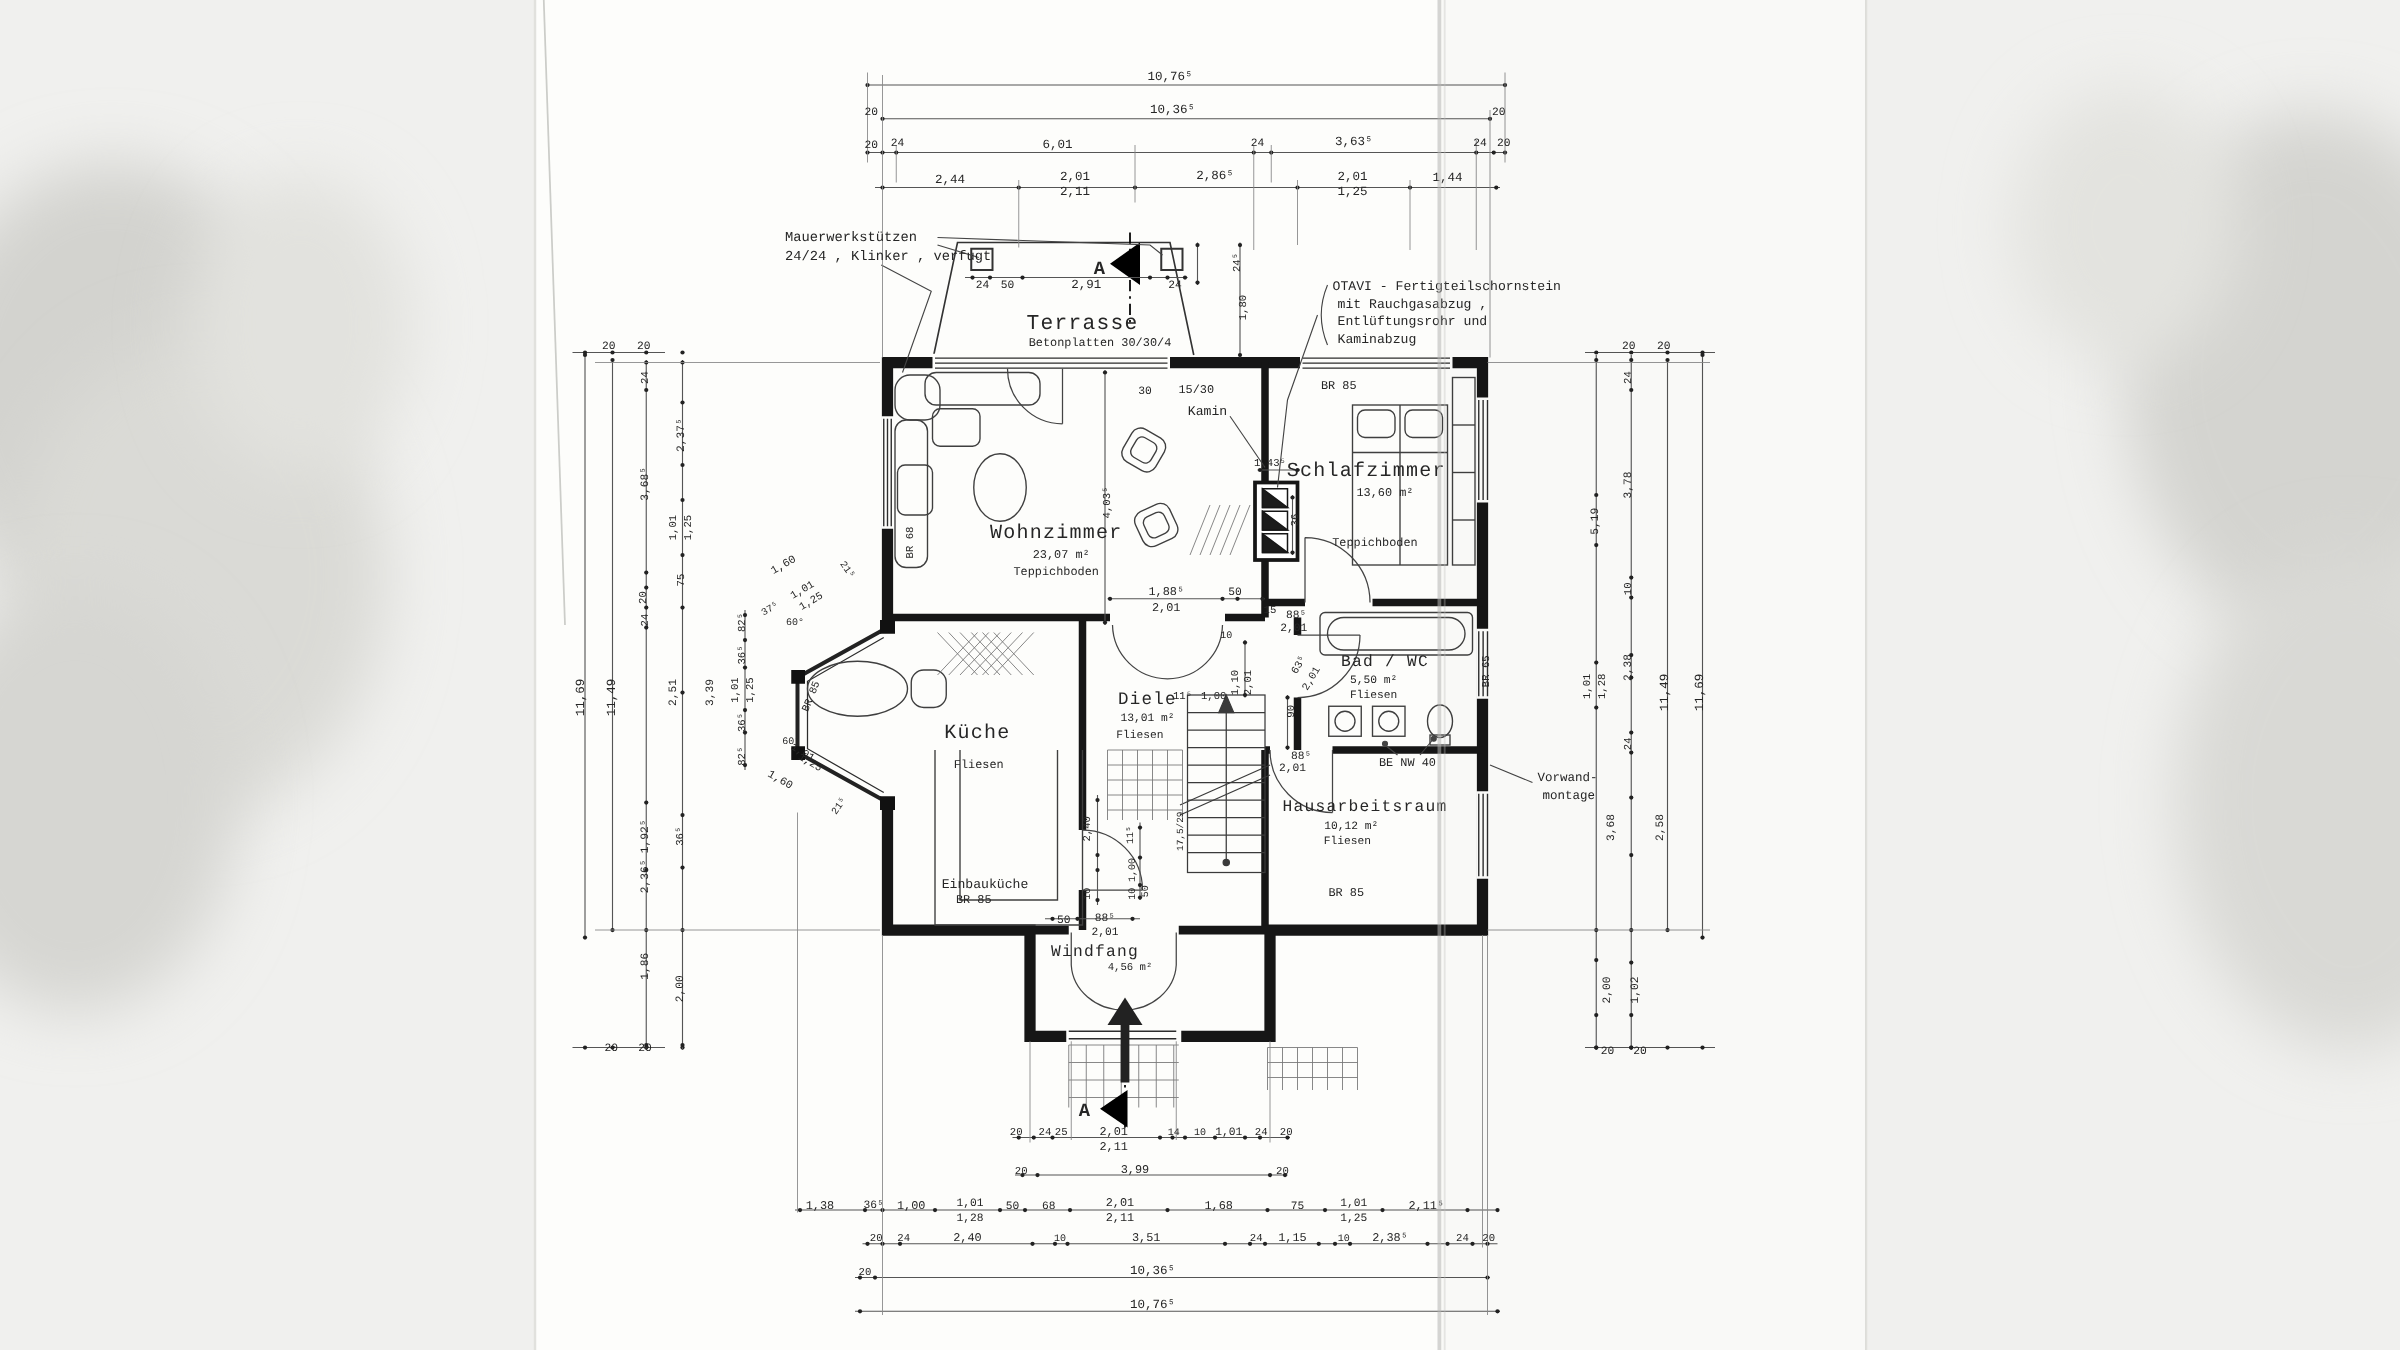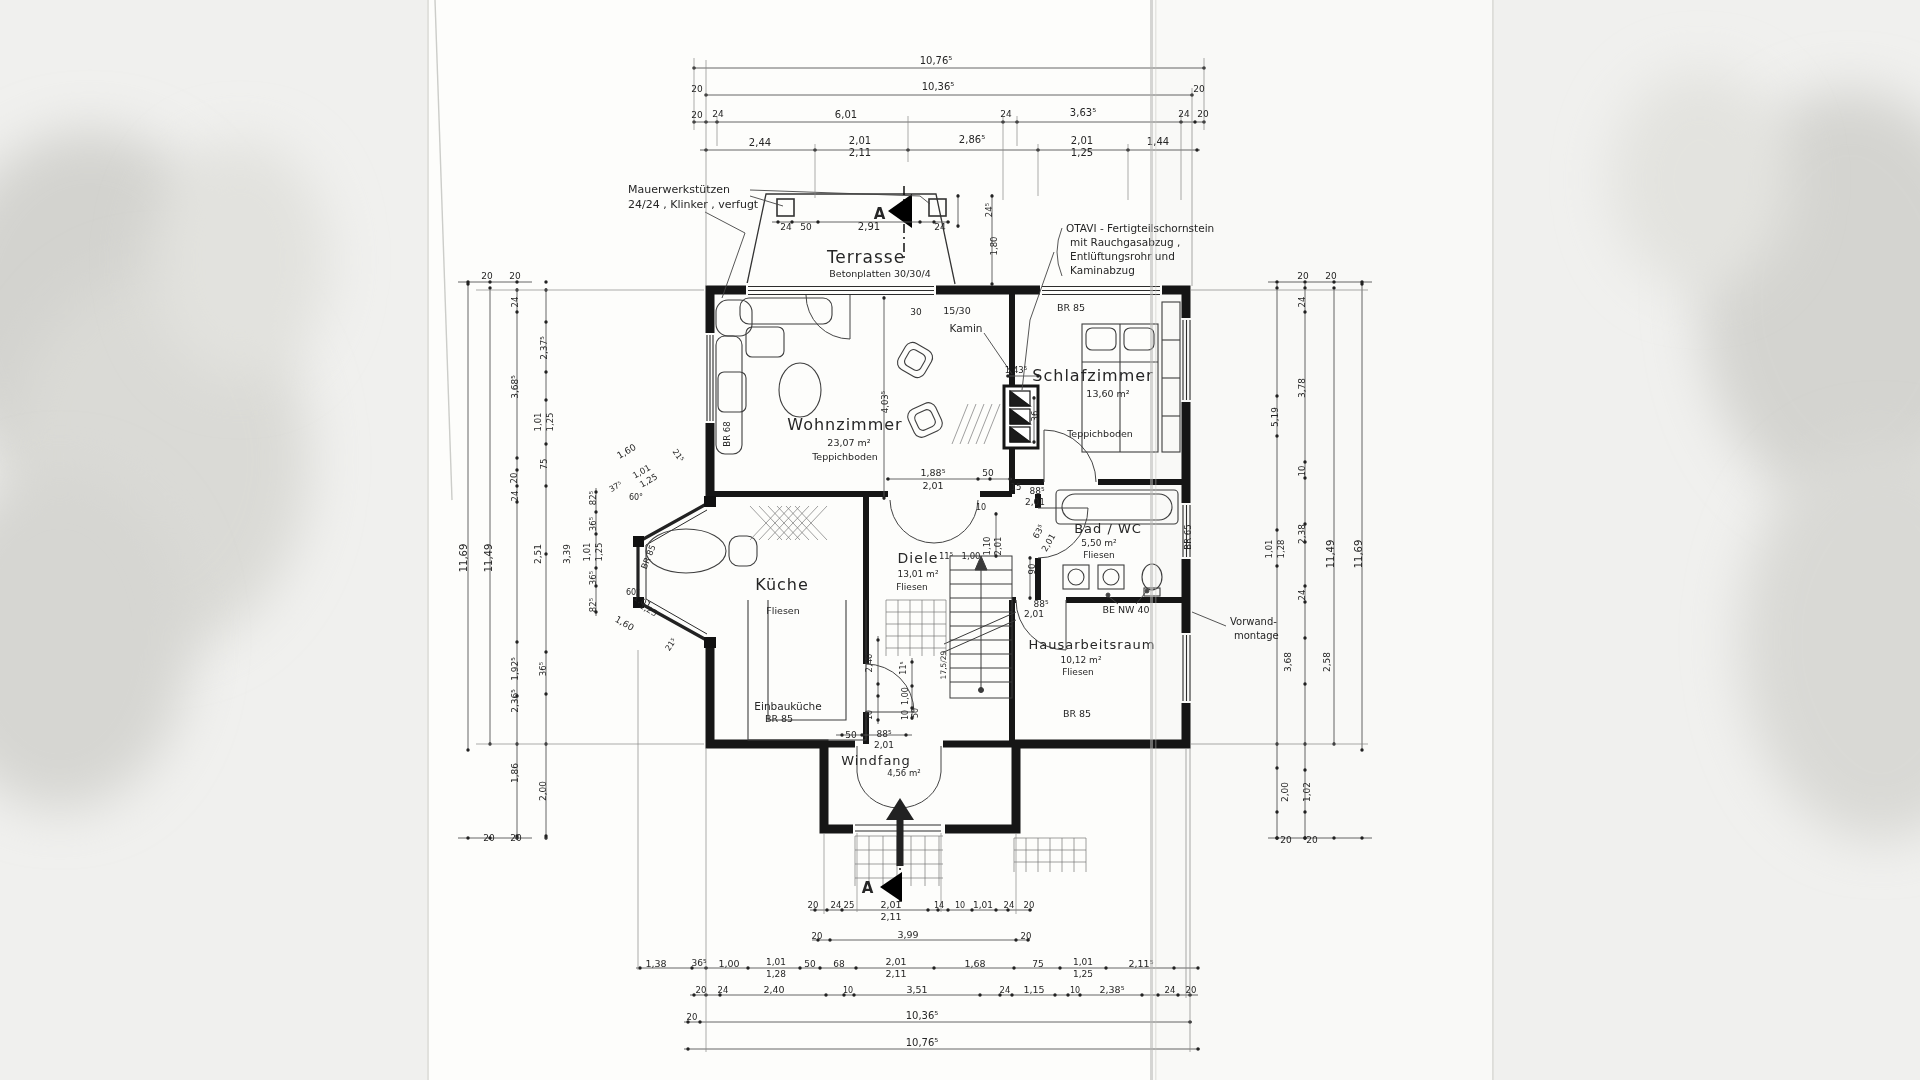--- a/index.html
+++ b/index.html
@@ -1,17 +1,17 @@
 <!DOCTYPE html>
 <html><head>
 <meta charset="utf-8">
 <style>
   html,body{margin:0;padding:0;width:1920px;height:1080px;overflow:hidden;
     background:#f0f0ee;font-family:"DejaVu Sans",sans-serif;}
-  #stage{position:relative;width:1920px;height:1080px;}
+  #stage{position:relative;width:1920px;height:1080px;font-family:Liberation Mono, monospace;}
   svg{position:absolute;left:0;top:0;}
   text{fill:#262626;}
   .big{letter-spacing:1px;}
 </style>
 </head>
 <body>
 <div id="stage">
 
 <svg width="1920" height="1080" viewBox="0 0 1920 1080">
   <defs>

